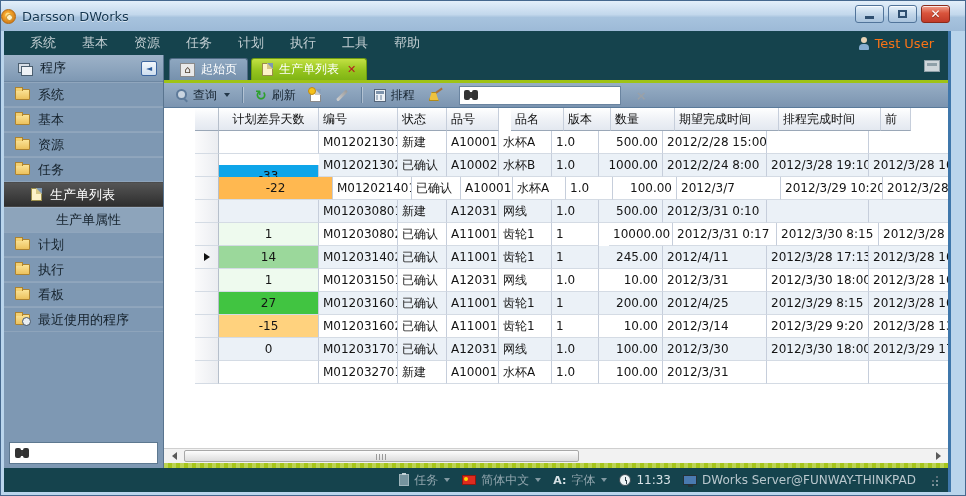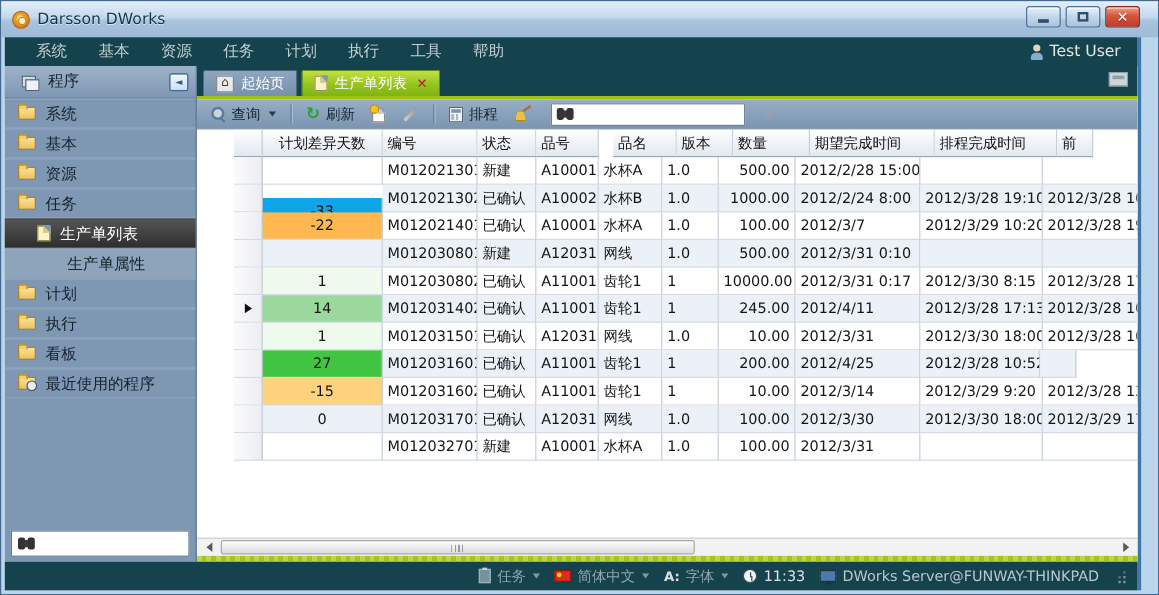--- a/index.html
+++ b/index.html
@@ -2,21 +2,21 @@
 <html><head>
 <meta charset="utf-8">
 <style>
   html,body{margin:0;padding:0;background:#6b8eb0;}
   *{box-sizing:border-box;font-family:"DejaVu Sans","Liberation Sans",sans-serif;}
   .frame{position:relative;width:966px;height:496px;background:#bad5ec;overflow:hidden;border:1px solid #45688e;}
 
   
   .titlebar{position:absolute;top:0;left:0;width:966px;height:30px;
     background:linear-gradient(#e3effa,#c3d8ec 45%,#a7c3de 55%,#9dbad7);
-    display:flex;align-items:center;padding-left:9px;}
+    display:flex;align-items:center;}
   .app-gear{width:15px;height:15px;border-radius:50%;
     background:radial-gradient(circle at 45% 40%,#ffe08a 0 2px,#f6a82c 3px,#d9831c 7px);
     border:1px solid #b06a14;margin-right:6px;position:relative;}
   .app-gear::after{content:"";position:absolute;left:4px;top:4px;width:5px;height:5px;border-radius:50%;
     background:#fff3c8;border:1px solid #c98a20;}
   .title-text{font-size:13px;color:#12344e;text-shadow:0 1px 0 rgba(255,255,255,.6);}
   .winbtns{position:absolute;right:17px;top:4px;display:flex;gap:4px;}
   .winbtn{width:29px;height:18px;border:1px solid #51749a;border-radius:3px;
     background:linear-gradient(#e8f2fb,#c2d6e9 50%,#aac4dd);display:flex;align-items:center;justify-content:center;
     box-shadow:inset 0 1px 0 rgba(255,255,255,.8);}
@@ -26,21 +26,21 @@
   .glyph-close{color:#fff;font-size:12px;font-weight:bold;line-height:1;text-shadow:0 1px 1px rgba(0,0,0,.4);}
 
   
   .app{position:absolute;left:3px;top:30px;width:947px;height:461px;background:#fff;
     border-right:3px solid #3f77ab;}
 
   
   .menubar{position:absolute;left:0;top:0;right:0;height:24px;background:#15434d;
     display:flex;align-items:center;padding-left:13px;}
   .menu-item{color:#c2ced2;font-size:13px;padding:0 13px;cursor:default;}
-  .menu-user{margin-left:auto;display:flex;align-items:center;gap:5px;padding-right:14px;color:#e5e5e5;font-size:13px;}
+  .menu-user{margin-left:auto;display:flex;align-items:center;gap:5px;padding-right:14px;color:#f97316;font-size:13px;}
   .icon-user{position:relative;width:12px;height:13px;}
   .icon-user::before{content:"";position:absolute;top:0;left:3px;width:6px;height:6px;border-radius:50%;background:#e6d2b4;}
   .icon-user::after{content:"";position:absolute;bottom:0;left:1px;width:10px;height:6px;border-radius:4px 4px 1px 1px;background:#86add0;}
 
   
   .main{position:absolute;left:0;top:24px;right:0;bottom:24px;display:flex;}
 
   
   .sidebar{position:relative;width:160px;height:100%;background:#7e98b3;border-right:1px solid #59748f;flex:none;}
   .side-header{height:27px;background:linear-gradient(#9db2c8,#8ba3bc 60%,#7e98b3);
@@ -347,21 +347,21 @@
                 <span class="cell " style="width: 53px;">水杯B</span>
                 <span class="cell " style="width: 47px;">1.0</span>
                 <span class="cell right" style="width: 64px;">1000.00</span>
                 <span class="cell " style="width: 104px;">2012/2/24 8:00</span>
                 <span class="cell " style="width: 102px;">2012/3/28 19:10</span>
                 <span class="cell " style="width: 100px;">2012/3/28 10:52</span>
                 <span class="cell " style="width: 30px;"></span>
               </div>
               <div class="trow body-row">
                 <span class="sel-cell"></span>
-                <span class="cell center" style="width: 100px; background: rgb(255, 184, 80);">-22</span>
+                <span class="cell center" style="width: 114px; background: rgb(255, 184, 80);">-22</span>
                 <span class="cell " style="width: 79px;">M012021401</span>
                 <span class="cell " style="width: 49px;">已确认</span>
                 <span class="cell " style="width: 52px;">A10001</span>
                 <span class="cell " style="width: 53px;">水杯A</span>
                 <span class="cell " style="width: 47px;">1.0</span>
                 <span class="cell right" style="width: 64px;">100.00</span>
                 <span class="cell " style="width: 104px;">2012/3/7</span>
                 <span class="cell " style="width: 102px;">2012/3/29 10:20</span>
                 <span class="cell " style="width: 100px;">2012/3/28 19:10</span>
                 <span class="cell " style="width: 30px;"></span>
@@ -381,21 +381,21 @@
                 <span class="cell graycell" style="width: 30px;">#</span>
               </div>
               <div class="trow body-row">
                 <span class="sel-cell"></span>
                 <span class="cell center" style="width: 100px; background: rgb(238, 250, 238);">1</span>
                 <span class="cell " style="width: 79px;">M012030802</span>
                 <span class="cell " style="width: 49px;">已确认</span>
                 <span class="cell " style="width: 52px;">A11001</span>
                 <span class="cell " style="width: 53px;">齿轮1</span>
                 <span class="cell " style="width: 47px;">1</span>
-                <span class="cell right" style="width: 64px;">10000.00</span>
+                <span class="cell right" style="width: 64px; margin-left: 10px;">10000.00</span>
                 <span class="cell " style="width: 104px;">2012/3/31 0:17</span>
                 <span class="cell " style="width: 102px;">2012/3/30 8:15</span>
                 <span class="cell " style="width: 100px;">2012/3/28 17:13</span>
                 <span class="cell " style="width: 30px;"></span>
               </div>
               <div class="trow body-row alt">
                 <span class="sel-cell">
                   <span class="row-marker"></span>
                 </span>
                 <span class="cell center" style="width: 100px; background: rgb(155, 216, 155);">14</span>
@@ -427,20 +427,21 @@
               <div class="trow body-row alt">
                 <span class="sel-cell"></span>
                 <span class="cell center" style="width: 100px; background: rgb(65, 196, 65);">27</span>
                 <span class="cell " style="width: 79px;">M012031601</span>
                 <span class="cell " style="width: 49px;">已确认</span>
                 <span class="cell " style="width: 52px;">A11001</span>
                 <span class="cell " style="width: 53px;">齿轮1</span>
                 <span class="cell " style="width: 47px;">1</span>
                 <span class="cell right" style="width: 64px;">200.00</span>
                 <span class="cell " style="width: 104px;">2012/4/25</span>
+                <span class="cell " style="width: 102px;">2012/3/29 8:15</span>
                 <span class="cell " style="width: 100px;">2012/3/28 10:52</span>
                 <span class="cell " style="width: 30px;"></span>
               </div>
               <div class="trow body-row">
                 <span class="sel-cell"></span>
                 <span class="cell center" style="width: 100px; background: rgb(255, 210, 126);">-15</span>
                 <span class="cell " style="width: 79px;">M012031602</span>
                 <span class="cell " style="width: 49px;">已确认</span>
                 <span class="cell " style="width: 52px;">A11001</span>
                 <span class="cell " style="width: 53px;">齿轮1</span>

